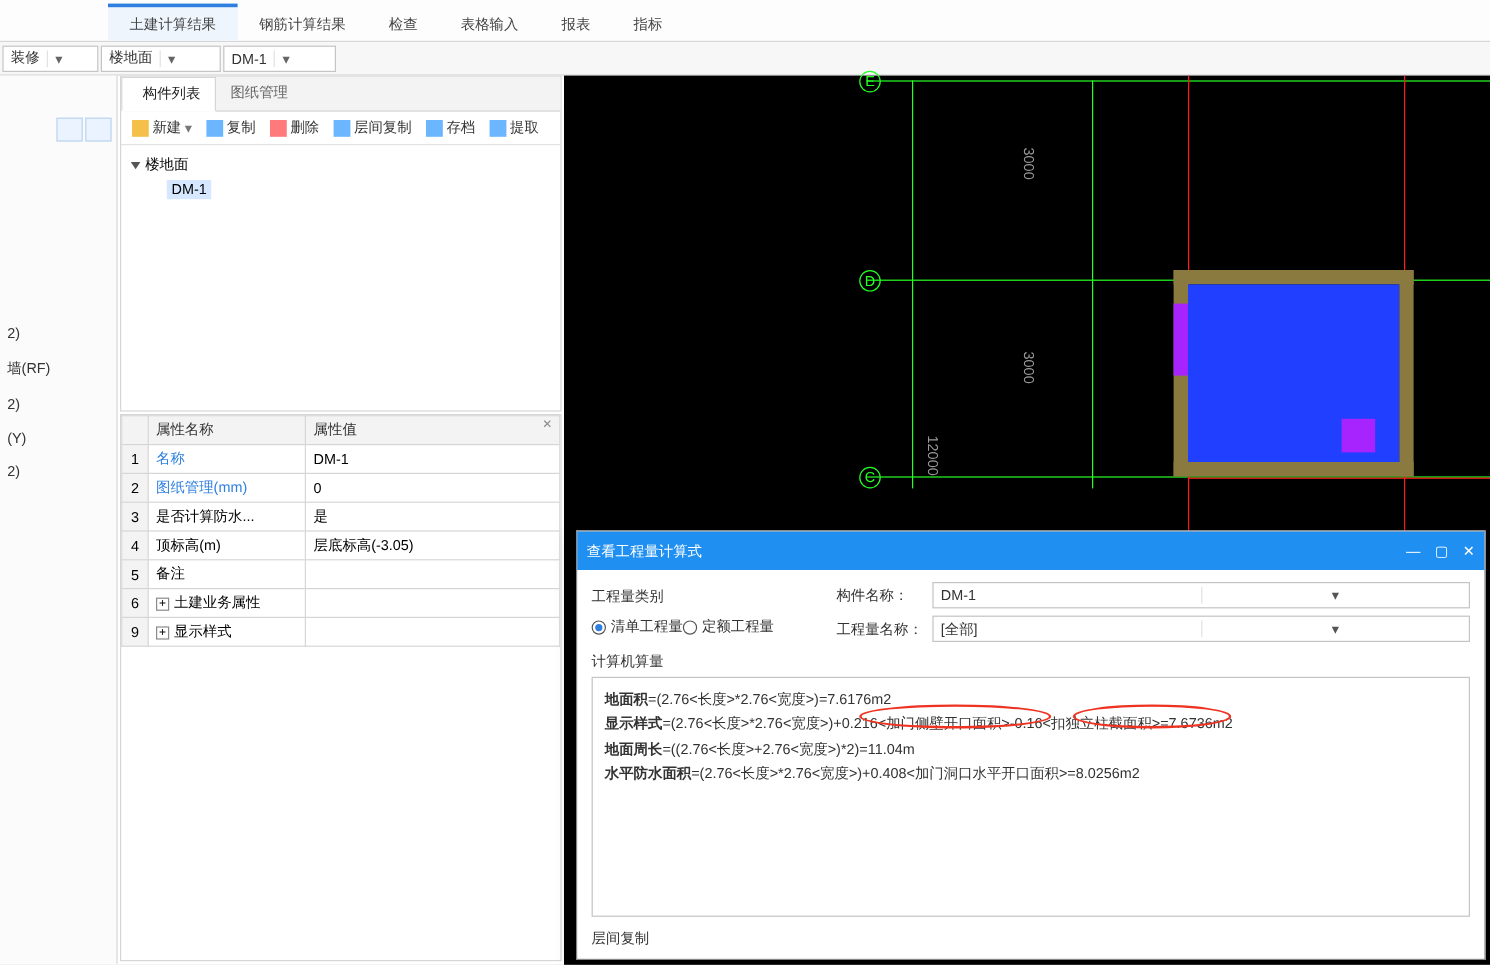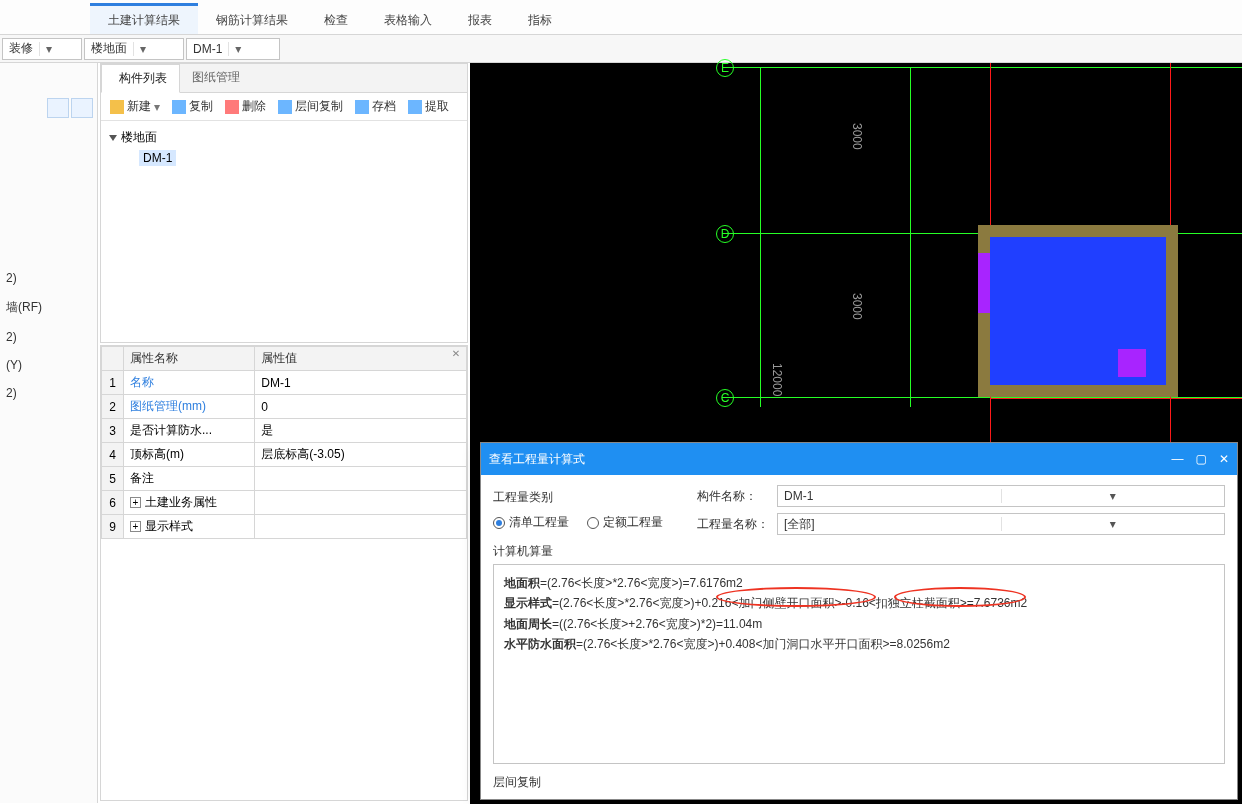--- a/index.html
+++ b/index.html
@@ -241,21 +241,21 @@
       <div class="winbtns">
         <span>—</span>
         <span>▢</span>
         <span>✕</span>
       </div>
     </div>
     <div class="body">
       <div class="row">
         <div style="width:190px">
           <div class="lbl" style="margin-bottom:8px">工程量类别</div>
-          <div style="display:flex;gap:18px">
+          <div style="display:flex;">
             <label class="radio">
                 <span class="rcircle">
                   <span class="rdot"></span>
                 </span>
                 <span>清单工程量</span>
               </label>
             <label class="radio">
                 <span class="rcircle"></span>
                 <span>定额工程量</span>
               </label>

